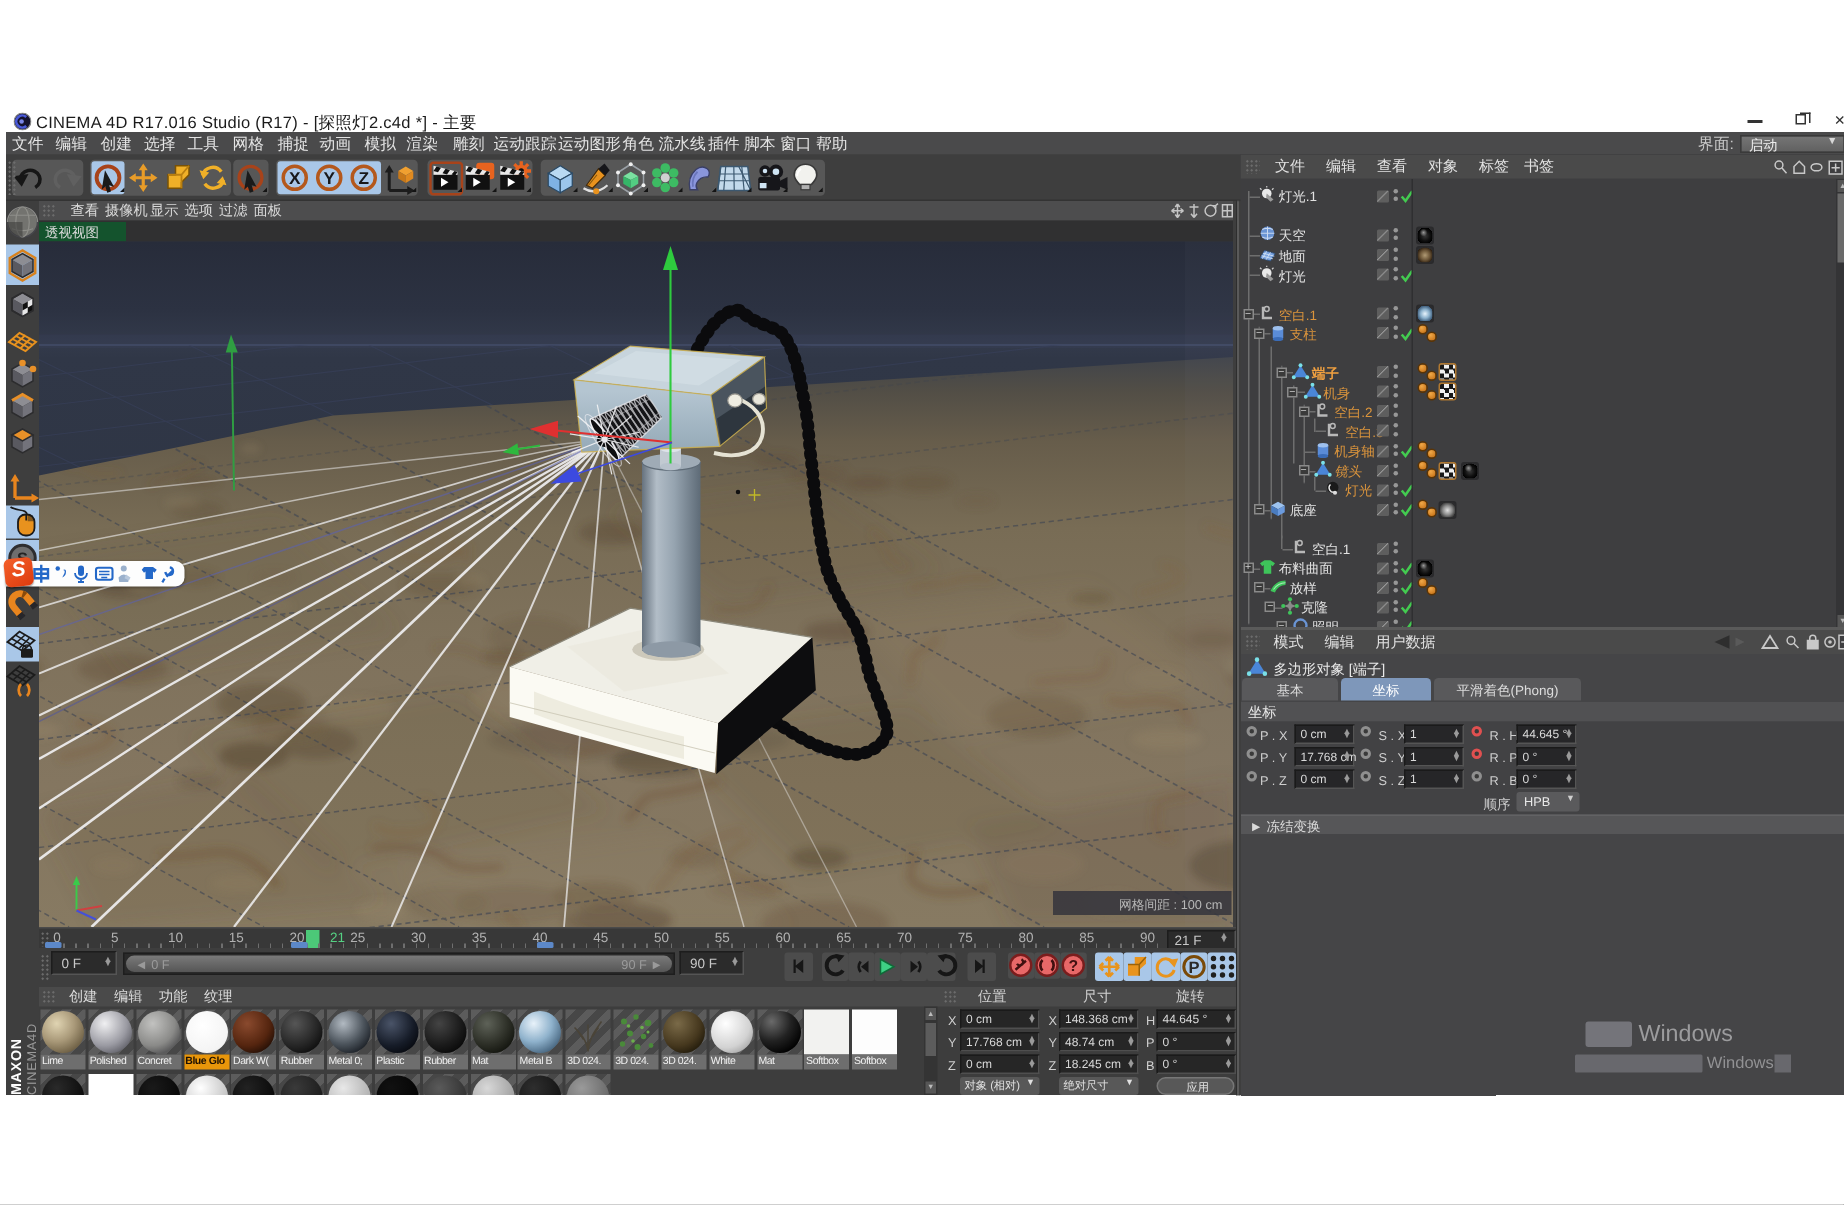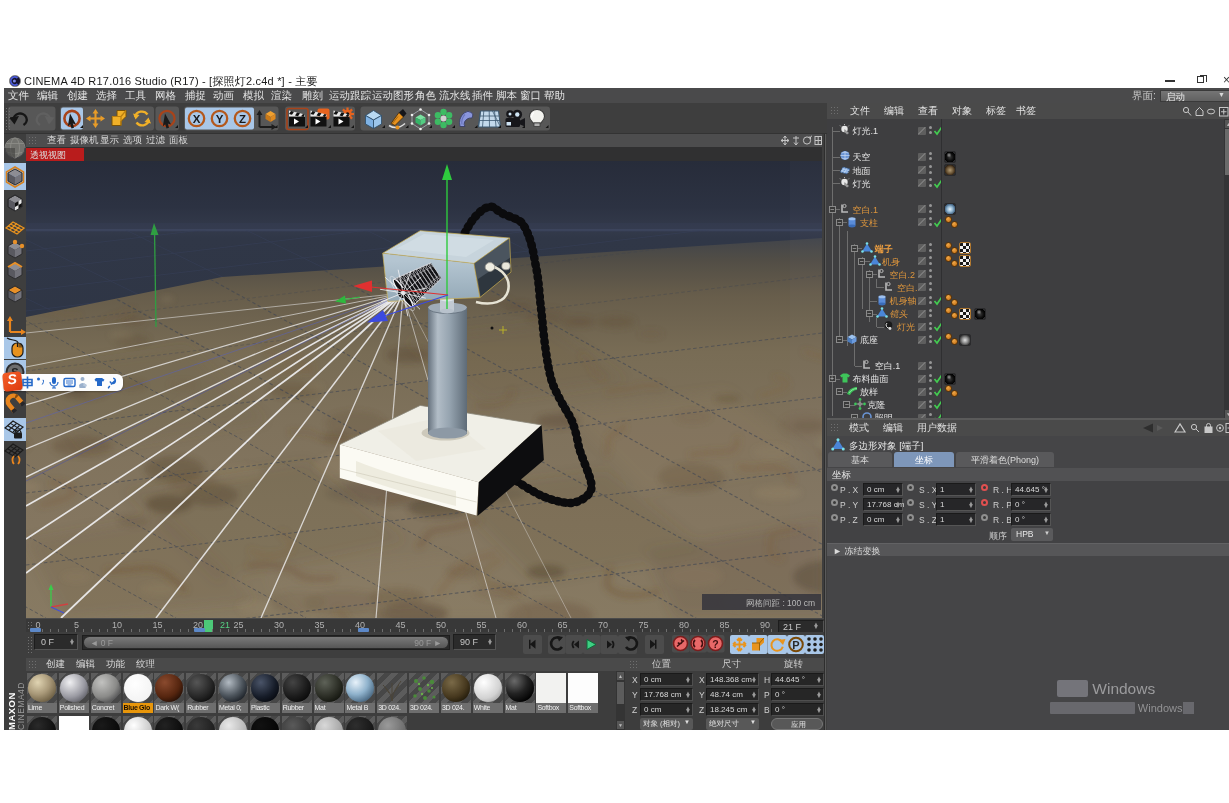--- a/index.html
+++ b/index.html
@@ -16,21 +16,21 @@
 #toolbar{left:0;top:103px;width:1229px;height:31px;background:#3e3e3e;border-bottom:1px solid #333}
 .handle{position:absolute;background-image:radial-gradient(#6f6f6f 30%,transparent 32%);background-size:3px 3px}
 
 #leftbar{left:0;top:134px;width:22px;height:596px;background:#3e3e3e}
 #maxon{left:1px;top:536px;width:22px;height:60px}
 #maxon div{position:absolute;writing-mode:vertical-rl;transform:rotate(180deg);letter-spacing:.5px}
 
 #vpbar{left:22px;top:134px;width:796px;height:13px;background:#4d4d4e;color:#d8d8d8;font-size:9.5px}
 #vpbar span{position:absolute;top:0px}
 #vptab{left:22px;top:147px;width:796px;height:14px;background:#303031}
-#vptab .tab{position:absolute;left:0;top:1px;width:58px;height:13px;background:#b91c1c;color:#dcdcdc;font-size:9px;padding:1px 0 4px 4px}
+#vptab .tab{position:absolute;left:0;top:1px;width:58px;height:13px;background:#14532d;color:#dcdcdc;font-size:9px;padding:1px 0 4px 4px}
 #canvas{left:22px;top:161px;width:796px;height:457px;background:#262b38}
 
 #vdiv{left:820px;top:134px;width:3px;height:596px;background:linear-gradient(90deg,#2e2e2e 0 1px,#5a5a5a 1px 2px,#3e3e3e 2px)}
 
 #ruler{left:22px;top:618px;width:798px;height:14px;background:#383838;border-top:1px solid #4a4a4a;color:#b2b2b2;font-size:9px}
 #ruler span{position:absolute;top:1px;transform:translateX(-50%)}
 #transport{left:22px;top:632px;width:798px;height:26px;background:#3e3e3e}
 .fbox{position:absolute;background:#2b2b2b;border:1px solid #1d1d1d;border-bottom-color:#555;border-right-color:#555;color:#c8c8c8;font-size:9px}
 
 #matmgr{left:22px;top:658px;width:600px;height:72px;background:#3d3d3d;overflow:hidden}

